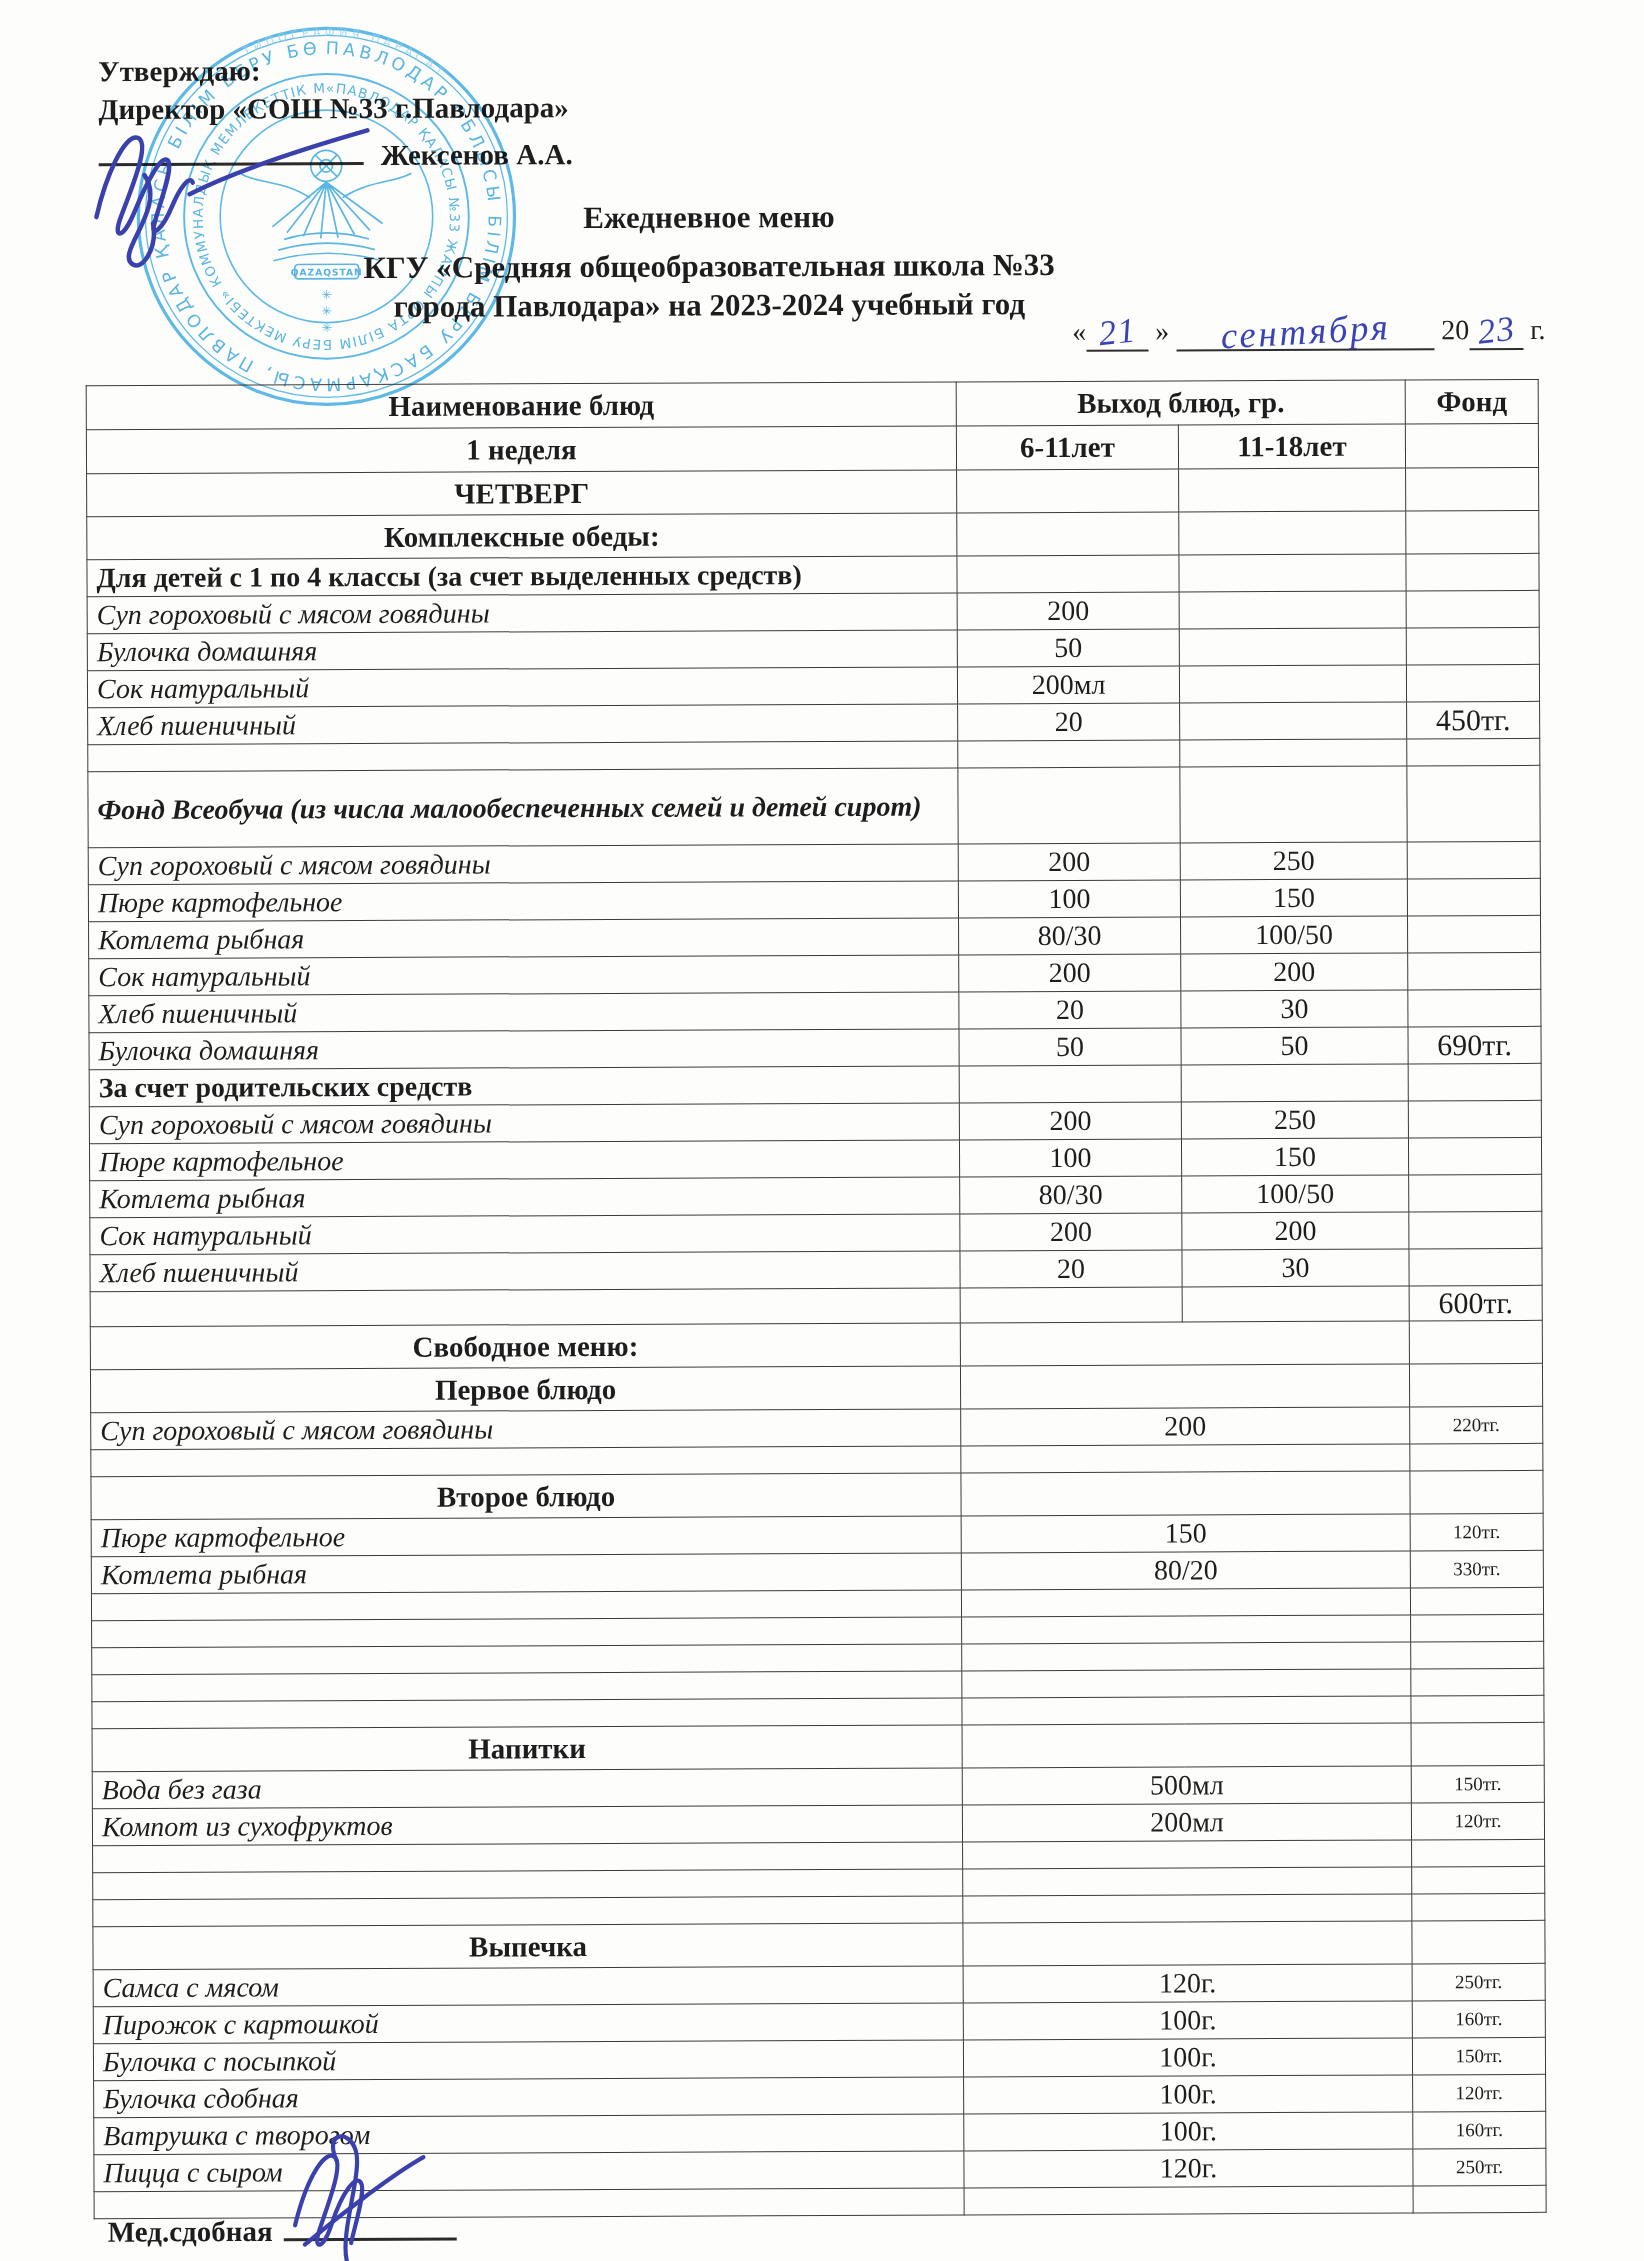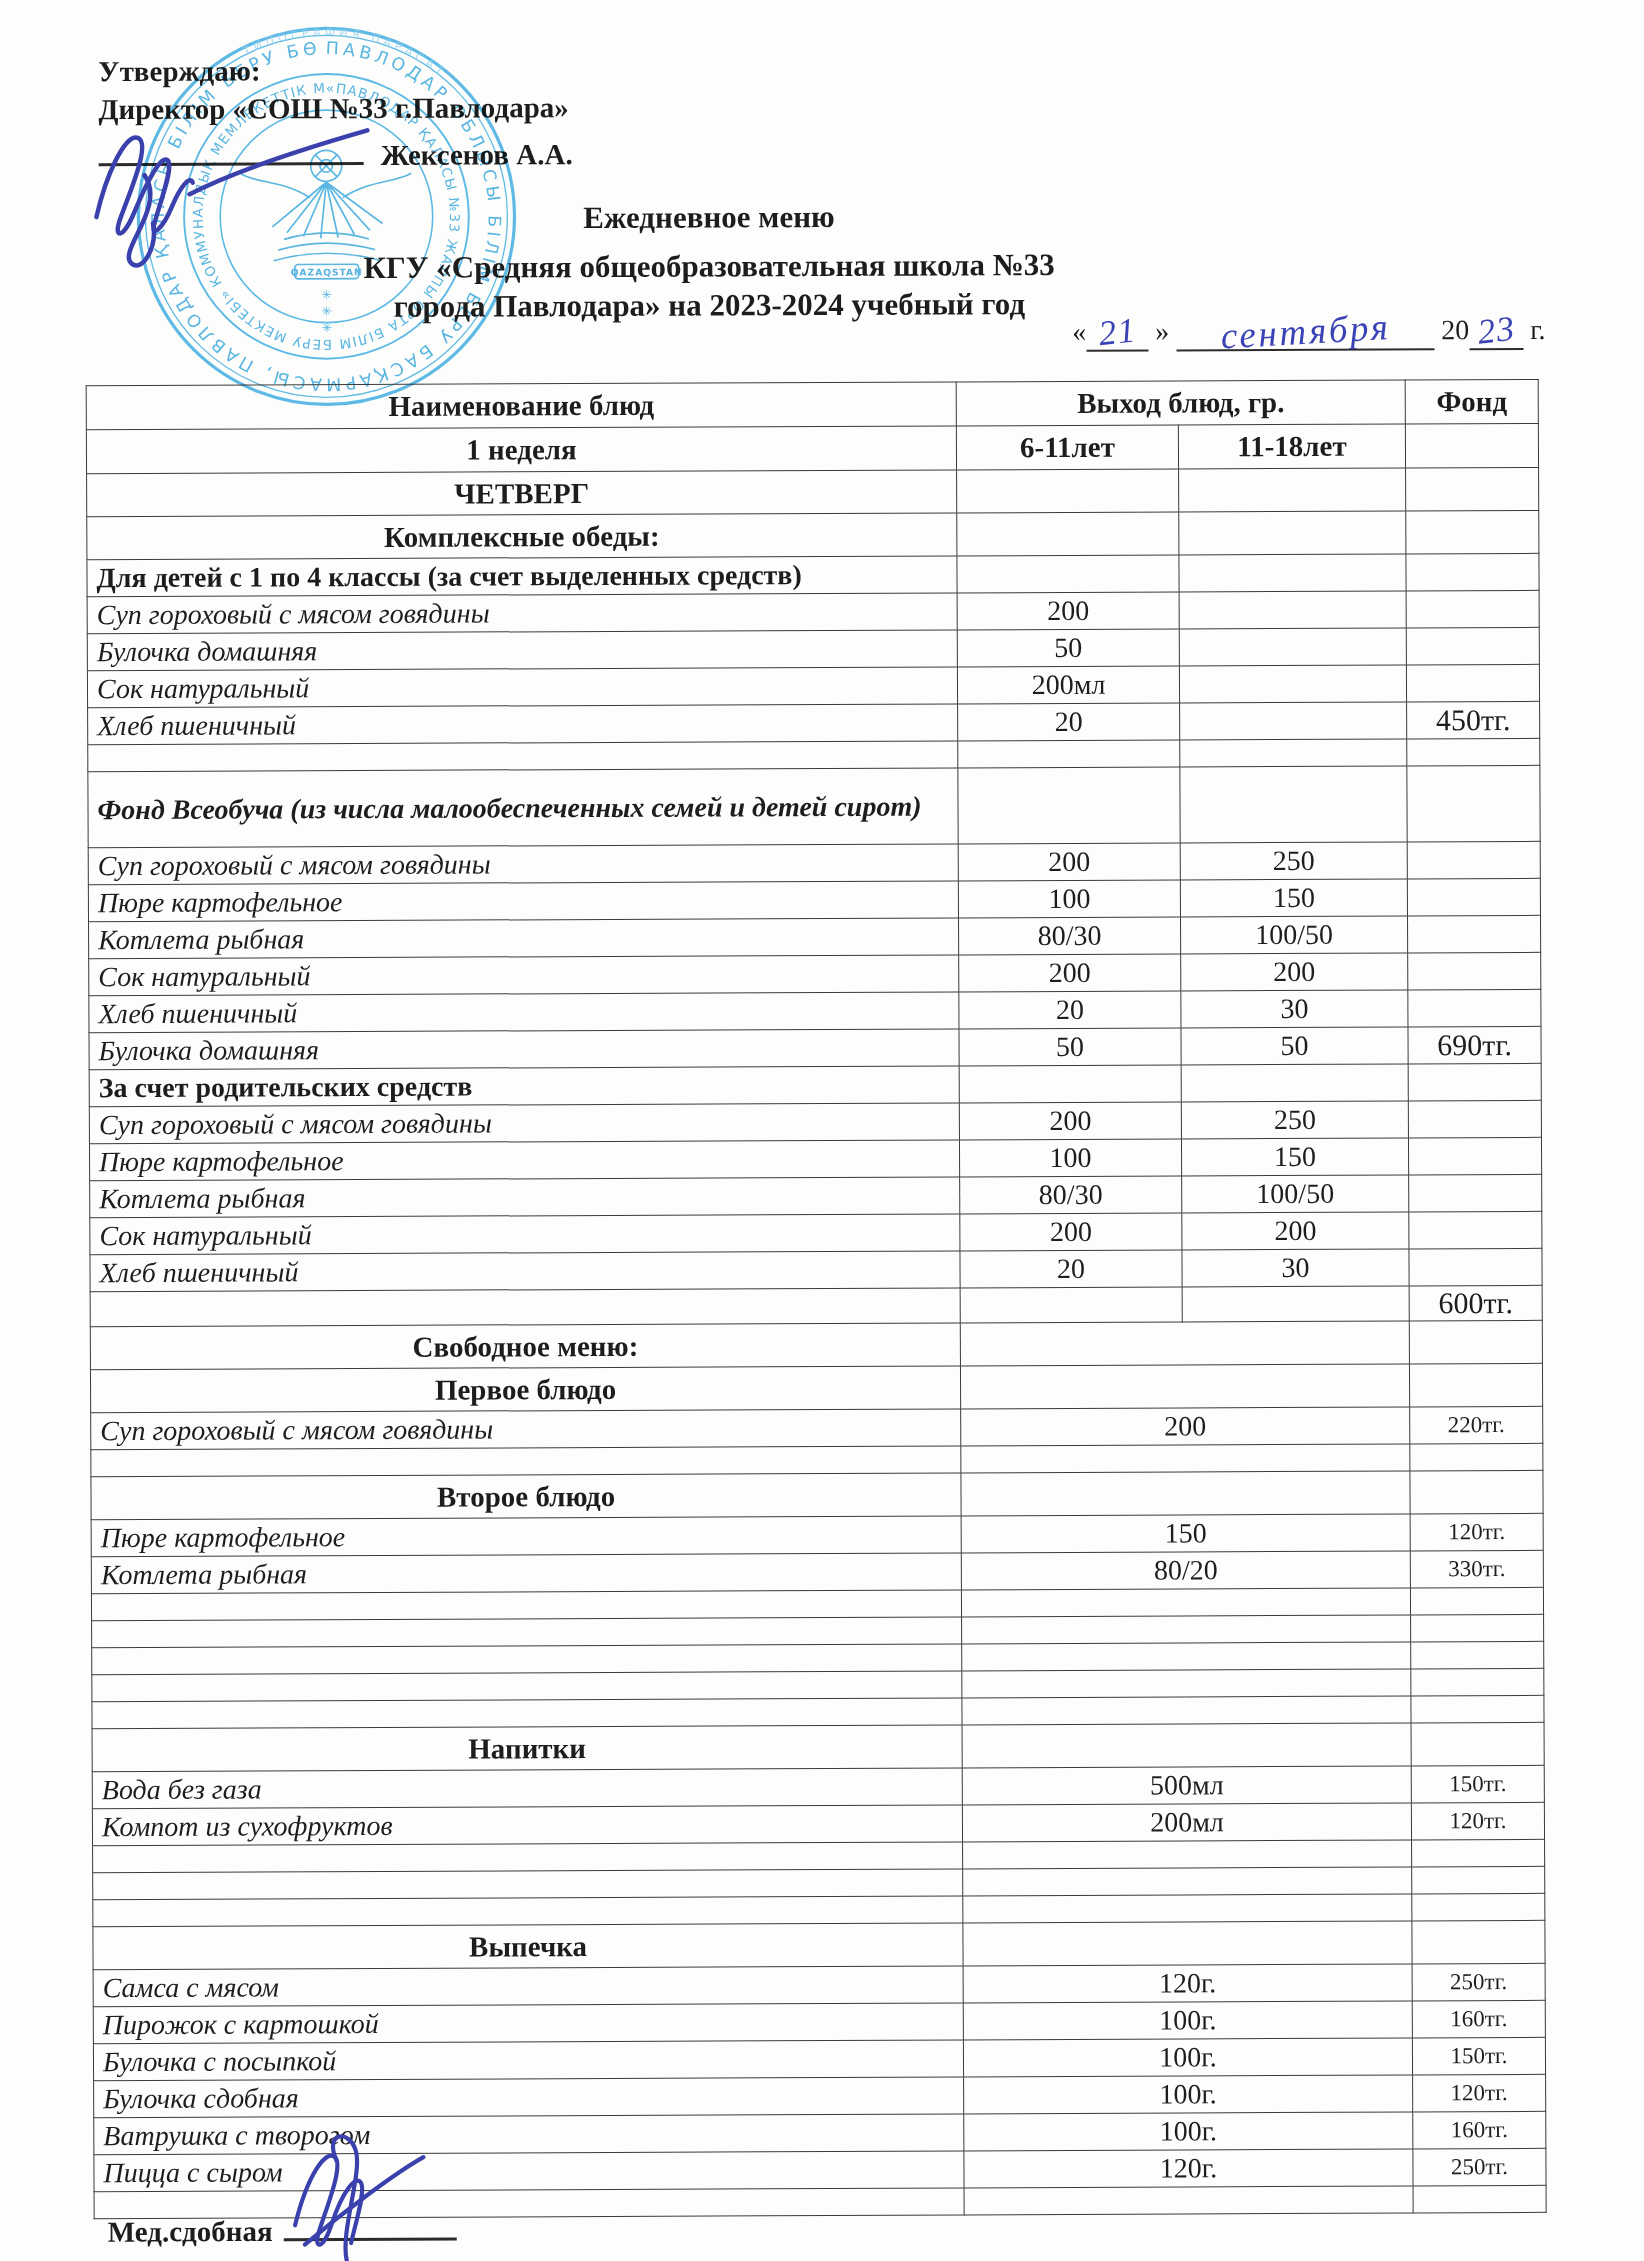--- a/index.html
+++ b/index.html
@@ -44,21 +44,21 @@
   .menu thead tr{height:44px;}
   .menu th{font-size:29px;font-weight:bold;text-align:center;}
   tr.r-head{height:43px;} tr.r-item{height:37px;} tr.r-bold{height:37px;}
   tr.r-boldital{height:37px;} tr.r-tall{height:76px;} tr.r-empty{height:27px;}
   td.name-cell{text-align:left;}
   .t-item{font-style:italic;font-size:28px;}
   .t-head{font-weight:bold;text-align:center !important;font-size:29px;}
   .t-bold{font-weight:bold;font-size:28px;}
   .t-boldital{font-weight:bold;font-style:italic;font-size:28px;line-height:1.25;}
   td.out-cell{text-align:center;font-size:28px;}
-  td.price-cell{text-align:center;font-size:23px;}
+  td.price-cell{text-align:center;font-size:19px;}
   td.price-cell.price-bold{font-weight:normal;font-size:30px;}
 
   
   .footer{position:absolute;left:98px;top:2211px;font-weight:bold;font-size:29px;white-space:nowrap;}
   .footer .u-line2{display:inline-block;width:173px;border-bottom:3.2px solid #2b2b2b;height:24.5px;margin-left:11.6px;}
 </style>
 </head>
 <body>
 
 <div class="sheet">

